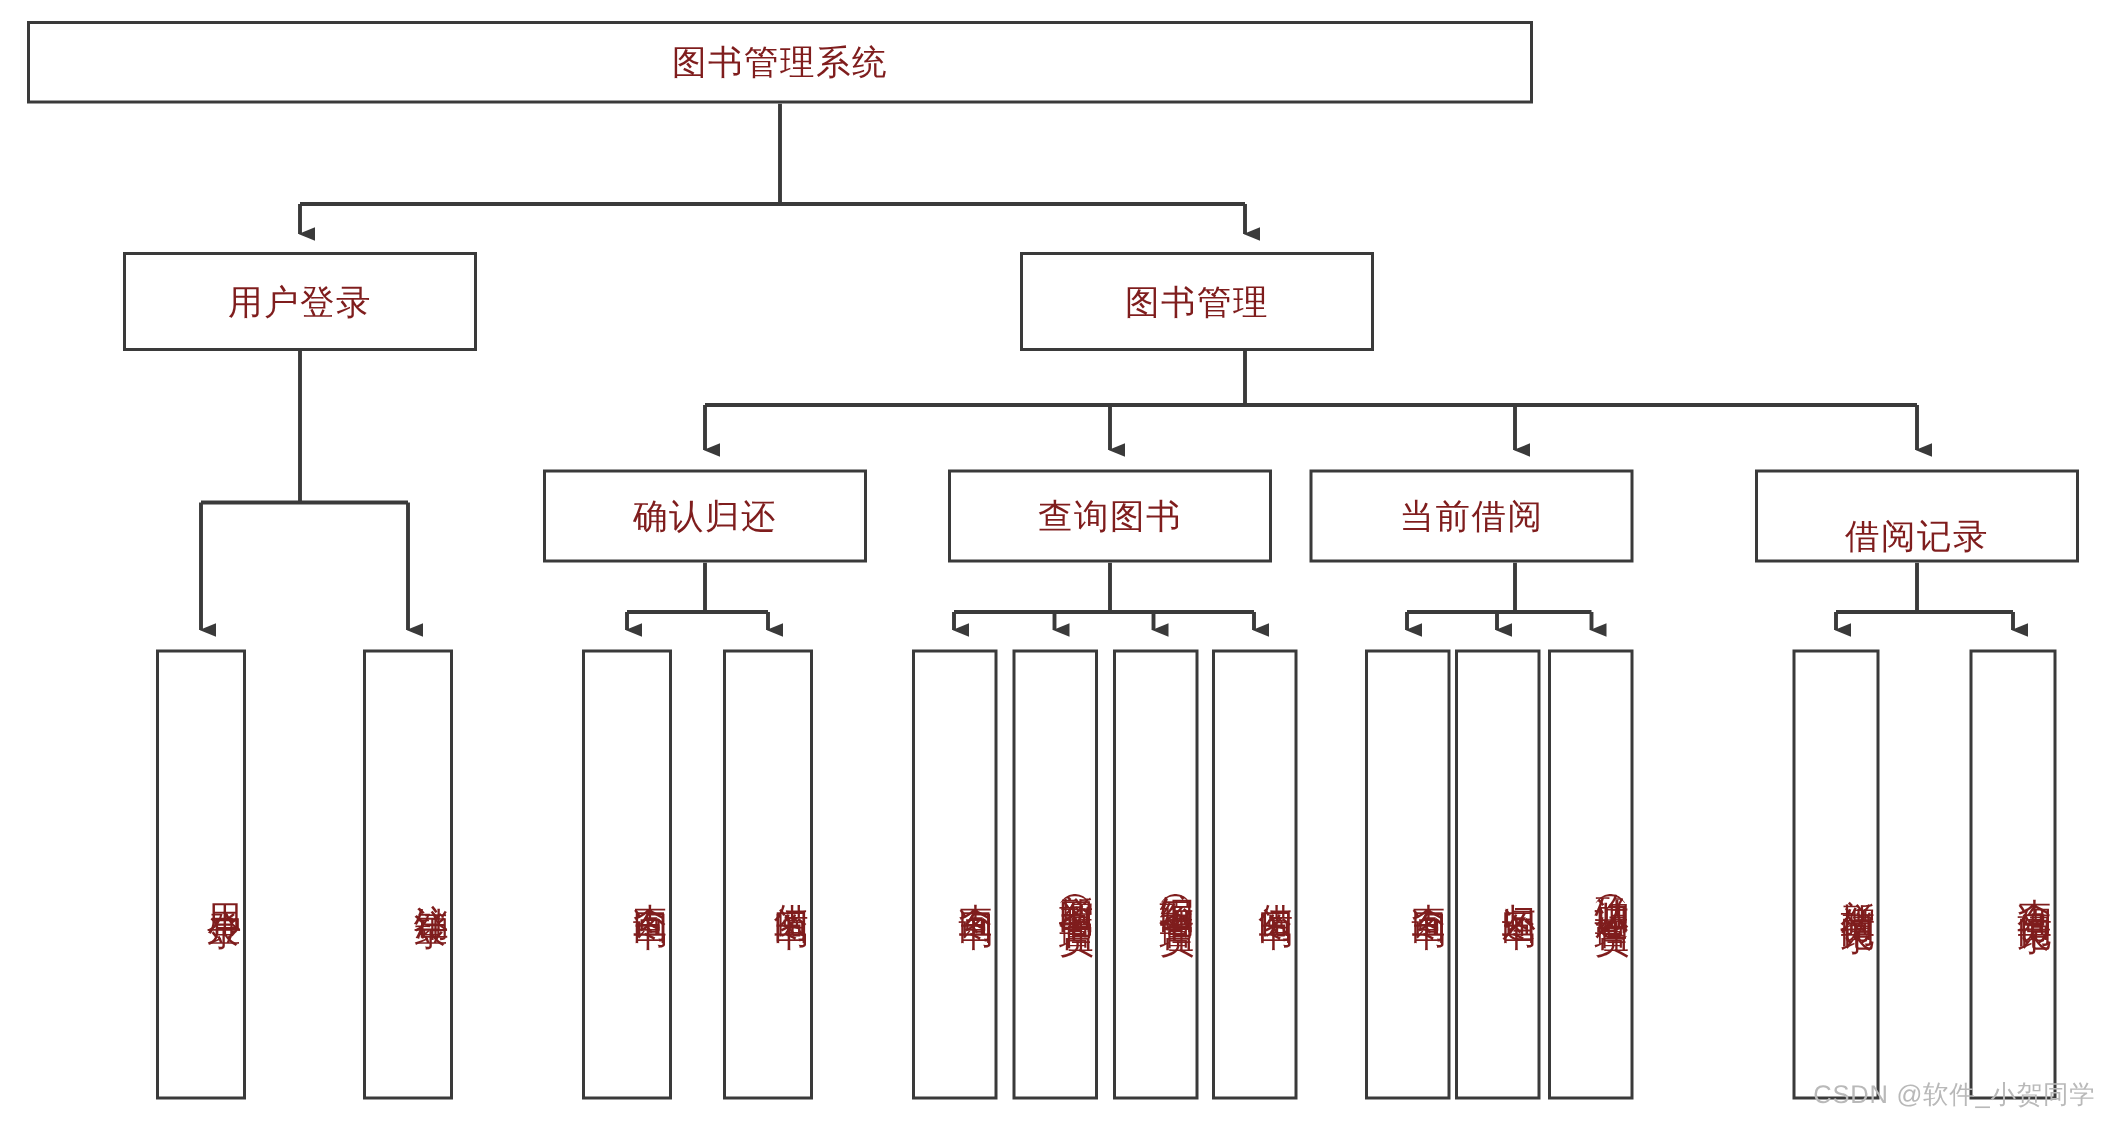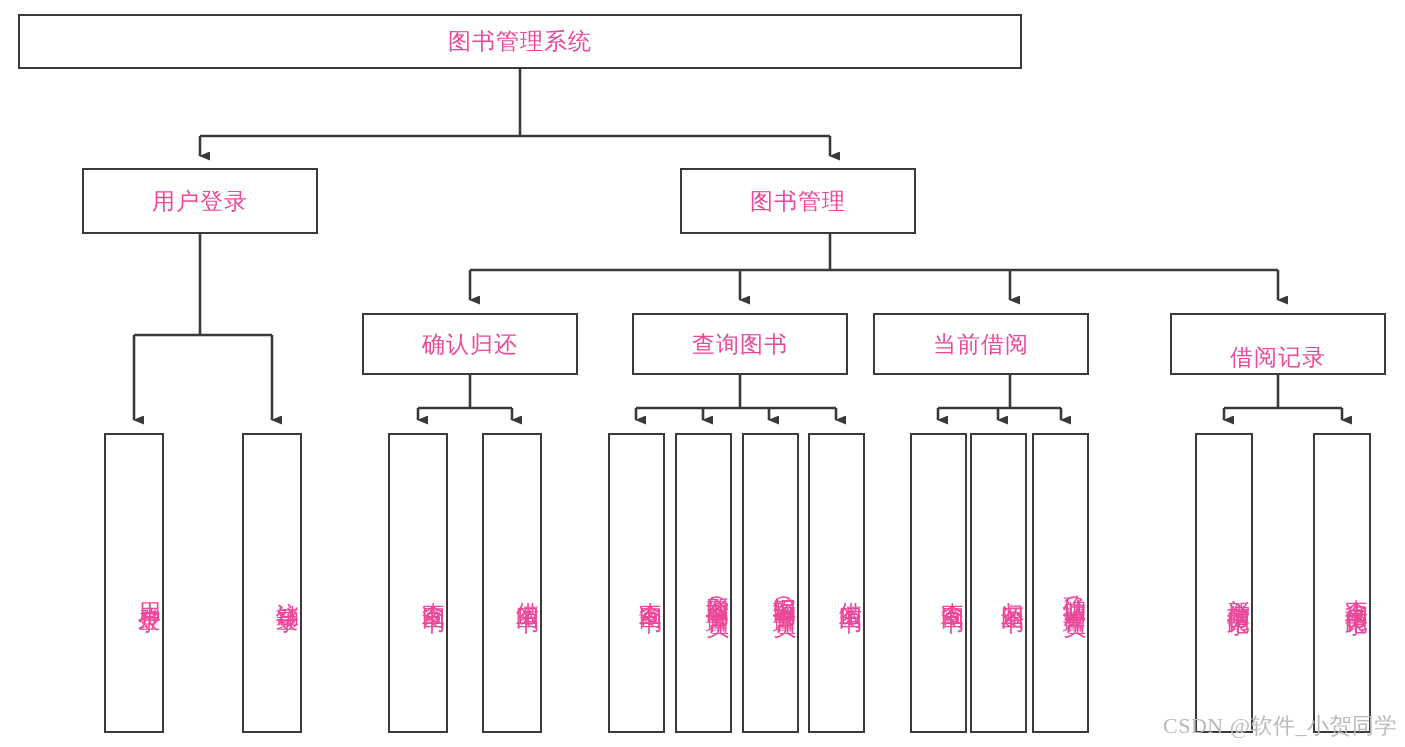--- a/index.html
+++ b/index.html
@@ -7,42 +7,41 @@
   #stage{position:relative;width:1405px;height:747px;background:#ffffff;overflow:hidden;}
   #wires{position:absolute;left:0;top:0;width:1405px;height:747px;}
   .node{
     position:absolute;
     box-sizing:border-box;
     border:2px solid #3a3a3a;
     background:#ffffff;
     display:flex;
     align-items:center;
     justify-content:center;
-    color:#ec4899;
+    color:#7f1d1d;
   }
   .node.h{font-size:23px;letter-spacing:1px;}
   .node.v{
     writing-mode:vertical-rl;
     text-orientation:upright;
     font-size:23px;
     letter-spacing:3px;
     padding-top:14px;
     align-items:flex-start;
     justify-content:center;
   }
   .node.v span{writing-mode:vertical-rl;text-orientation:upright;display:block;line-height:1.12;}
   .watermark{
     position:absolute;
     right:8px;
     bottom:6px;
     color:#b9b9b9;
-    font-size:22px;
+    font-size:17px;
     letter-spacing:0.5px;
     white-space:nowrap;
-    font-family:Liberation Serif, serif;
   }
 </style>
 </head>
 <body>
 
 <div id="stage">
 
   <svg id="wires" viewBox="0 0 1405 747" xmlns="http://www.w3.org/2000/svg">
     <defs>
       <marker id="arw" markerWidth="9" markerHeight="11" refX="4.5" refY="10" orient="auto" markerUnits="userSpaceOnUse">

